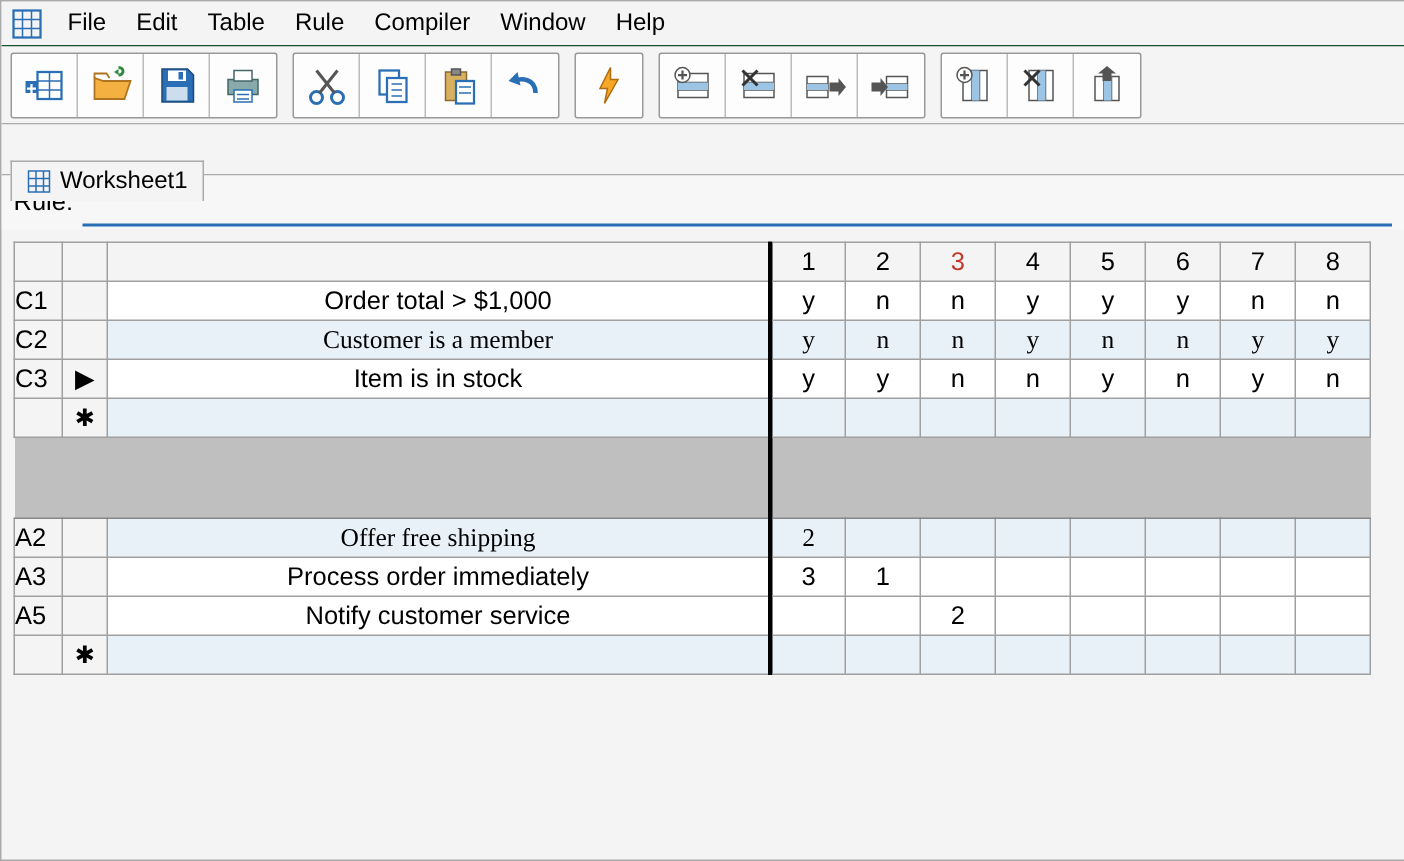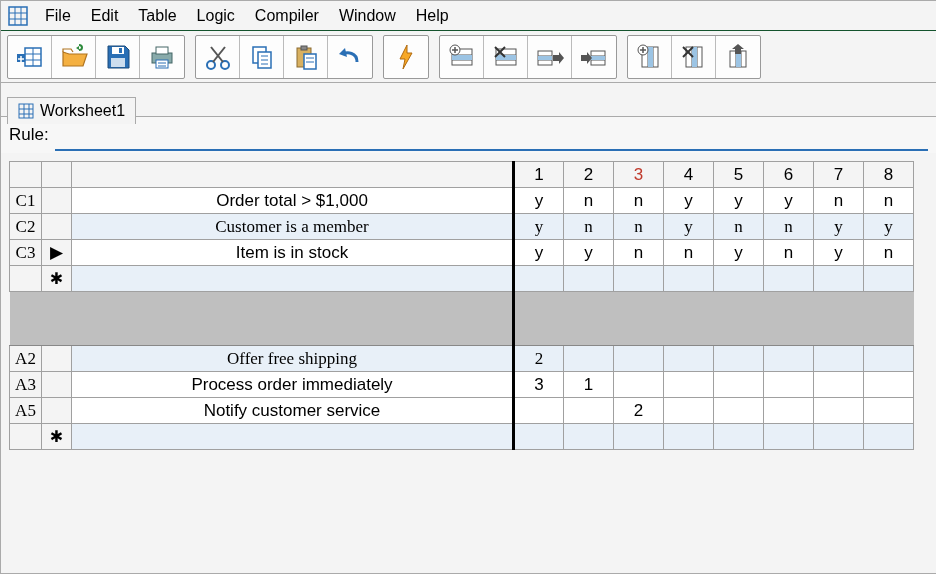--- a/index.html
+++ b/index.html
@@ -66,21 +66,21 @@
   }
   .tab {
     display: flex; align-items: center;
     background: #f4f4f4;
     border: 1px solid #aaa;
     border-bottom: none;
     padding: 4px 10px;
     font-size: 16px;
     gap: 6px;
     position: relative;
-    top: 8px;
+    top: 18px;
   }
   .tab .tab-icon { width:16px; height:16px; }
   
   .rulebar {
     display: flex;
     align-items: flex-start;
     padding: 8px 8px 2px 8px;
     font-size: 17px;
     gap: 6px;
     background: #f7f7f7;
@@ -99,21 +99,21 @@
     margin: 8px 8px 0 8px;
     border-collapse: collapse;
     font-size: 17px;
   }
   .dtable td, .dtable th {
     border: 1px solid #a0a0a0;
     height: 26px;
     vertical-align: middle;
     padding: 0;
   }
-  .row-id { width: 32px; text-align: center; background: #f4f4f4; font-weight: normal; font-family: Liberation Serif, serif;}
+  .row-id { width: 32px; background: #f4f4f4; font-weight: normal;}
   .row-mark { width: 30px; text-align: center; background: #f4f4f4; }
   .row-text { width: 442px; padding: 0 6px; text-align: center; background: #fff; }
   .rule-col { width: 50px; text-align: center; background: #fff; }
   .rule-col-h { width: 50px; text-align: center; background: #f4f4f4; font-weight: normal; }
   .hdr-blank { background: #f4f4f4; }
   .altrow .row-text, .altrow .rule-col { background: #e8f0f8; font-family: Liberation Serif, serif; }
   .red { color: #c0392b; }
   .thick-left { border-left: 3px solid #000 !important; }
   .gap-row td { height: 54px; background: #bfbfbf; border-left: none; border-right: none; border-top: 1px solid #888; border-bottom: 1px solid #888; }
   .gap-row td.thick-left { border-left: 3px solid #000 !important; }
@@ -128,21 +128,21 @@
         <rect x="1" y="1" width="18" height="18" fill="none" stroke="#2a6fb5" stroke-width="1.5"></rect>
         <line x1="1" y1="7" x2="19" y2="7" stroke="#2a6fb5"></line>
         <line x1="1" y1="13" x2="19" y2="13" stroke="#2a6fb5"></line>
         <line x1="7" y1="1" x2="7" y2="19" stroke="#2a6fb5"></line>
         <line x1="13" y1="1" x2="13" y2="19" stroke="#2a6fb5"></line>
       </svg>
   </span>
   <span class="menu-item">File</span>
   <span class="menu-item">Edit</span>
   <span class="menu-item">Table</span>
-  <span class="menu-item">Logic</span>
+  <span class="menu-item">Rule</span>
   <span class="menu-item">Compiler</span>
   <span class="menu-item">Window</span>
   <span class="menu-item">Help</span>
 </div>
 
 <div class="toolbar">
   <div class="tgroup">
     <div class="tbtn">
       <svg width="30" height="30" viewBox="0 0 30 30">
           <rect x="10" y="6" width="16" height="18" fill="#fff" stroke="#2a6fb5" stroke-width="1.5"></rect>

